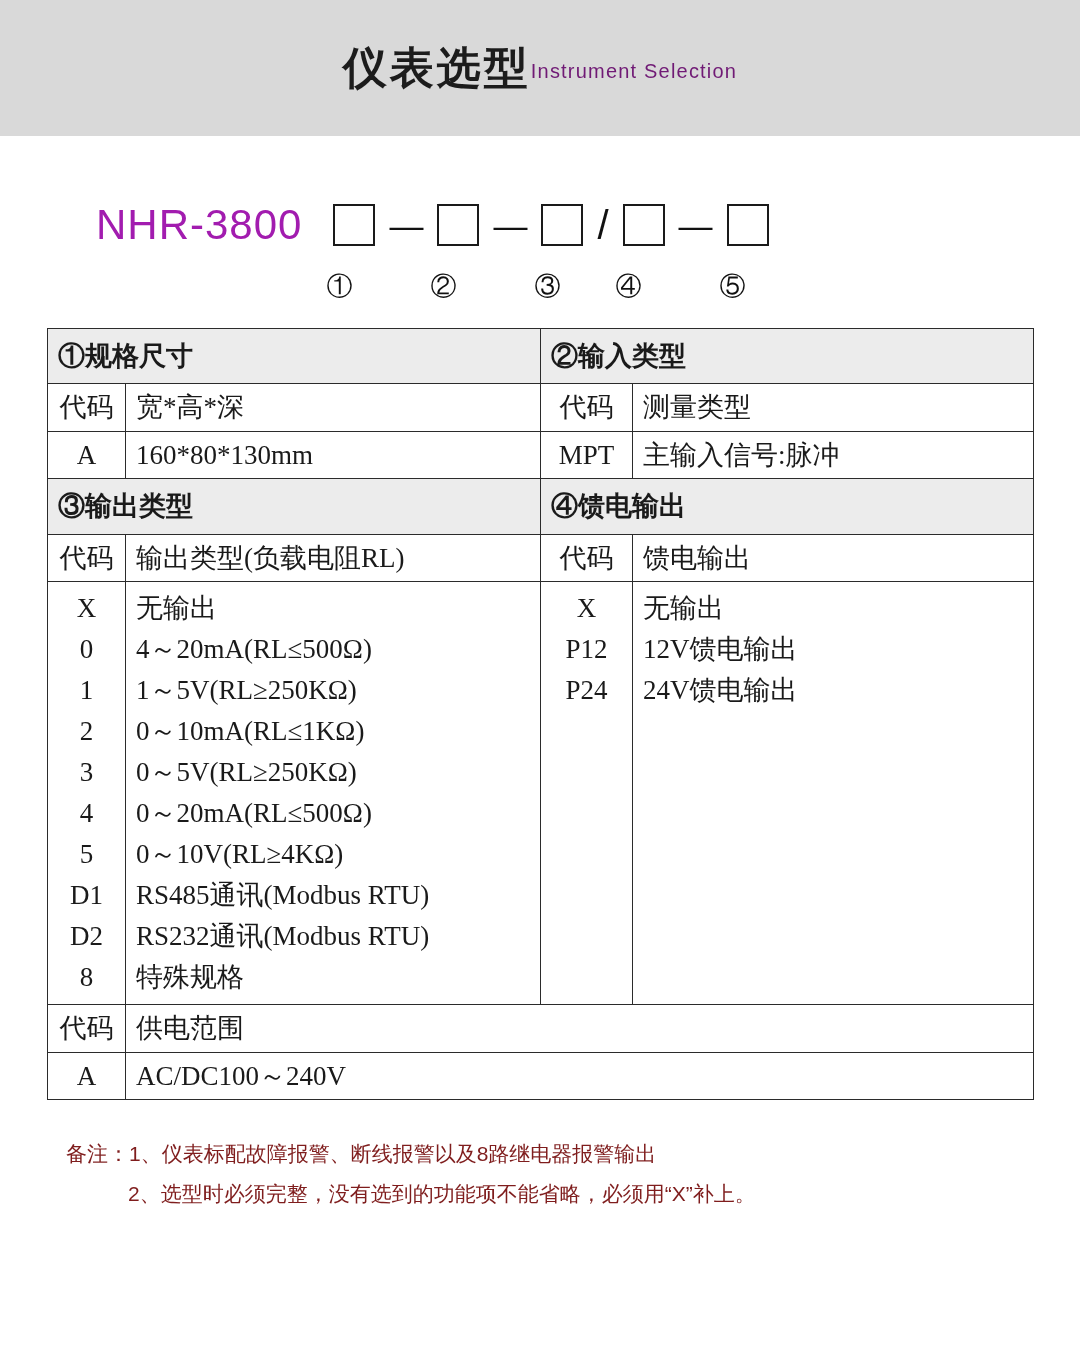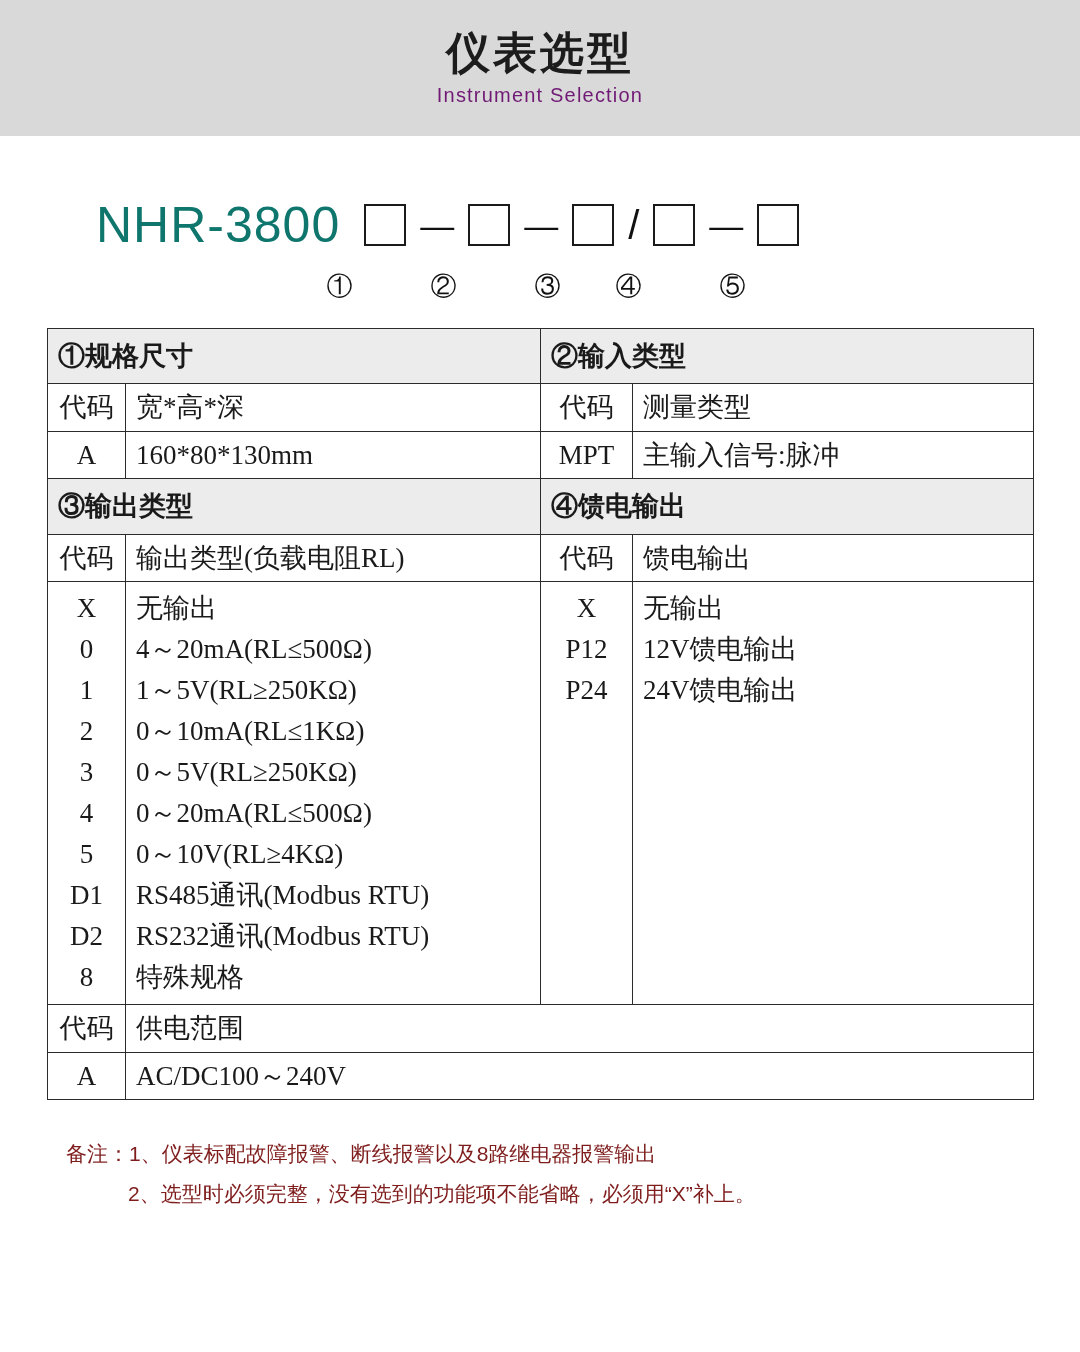--- a/index.html
+++ b/index.html
@@ -15,21 +15,20 @@
     position: relative;
     overflow: hidden;
   }
 
   
   .banner {
     width: 1080px;
     height: 136px;
     background: #d9d9d9;
     display: flex;
-    flex-direction: column;
     align-items: center;
     justify-content: center;
     box-sizing: border-box;
   }
   .banner-title {
     font-family: "Liberation Sans", sans-serif;
     font-weight: bold;
     font-size: 44px;
     letter-spacing: 3px;
     color: #1c1c1c;
@@ -50,24 +49,24 @@
     height: 120px;
   }
   .model-row {
     display: flex;
     align-items: center;
     padding-left: 96px;
     height: 62px;
   }
   .model-name {
     font-family: "Liberation Sans", sans-serif;
-    font-size: 50px;
+    font-size: 42px;
     letter-spacing: 1px;
-    color: #0f766e;
-    margin-right: 24px;
+    color: #a21caf;
+    margin-right: 31px;
   }
   .model-box {
     width: 42px;
     height: 42px;
     border: 2px solid #1a1a1a;
     box-sizing: border-box;
   }
   .model-sep {
     font-family: "Liberation Sans", sans-serif;
     font-size: 34px;

